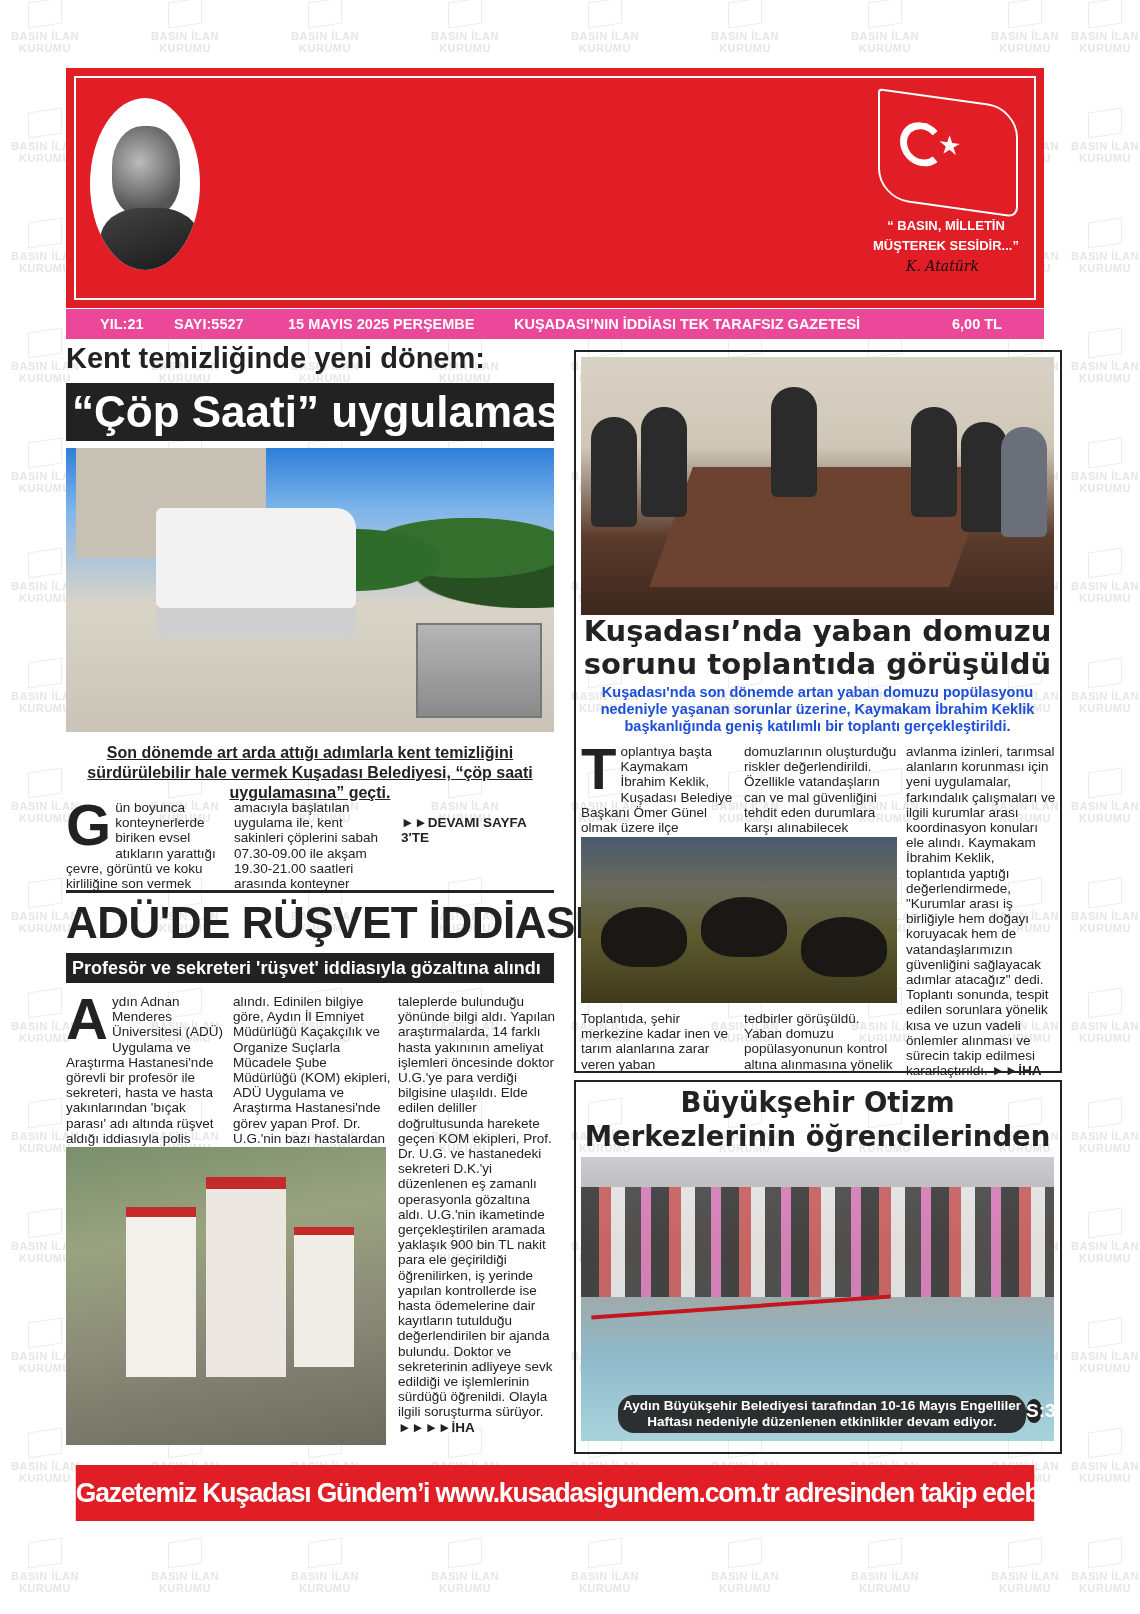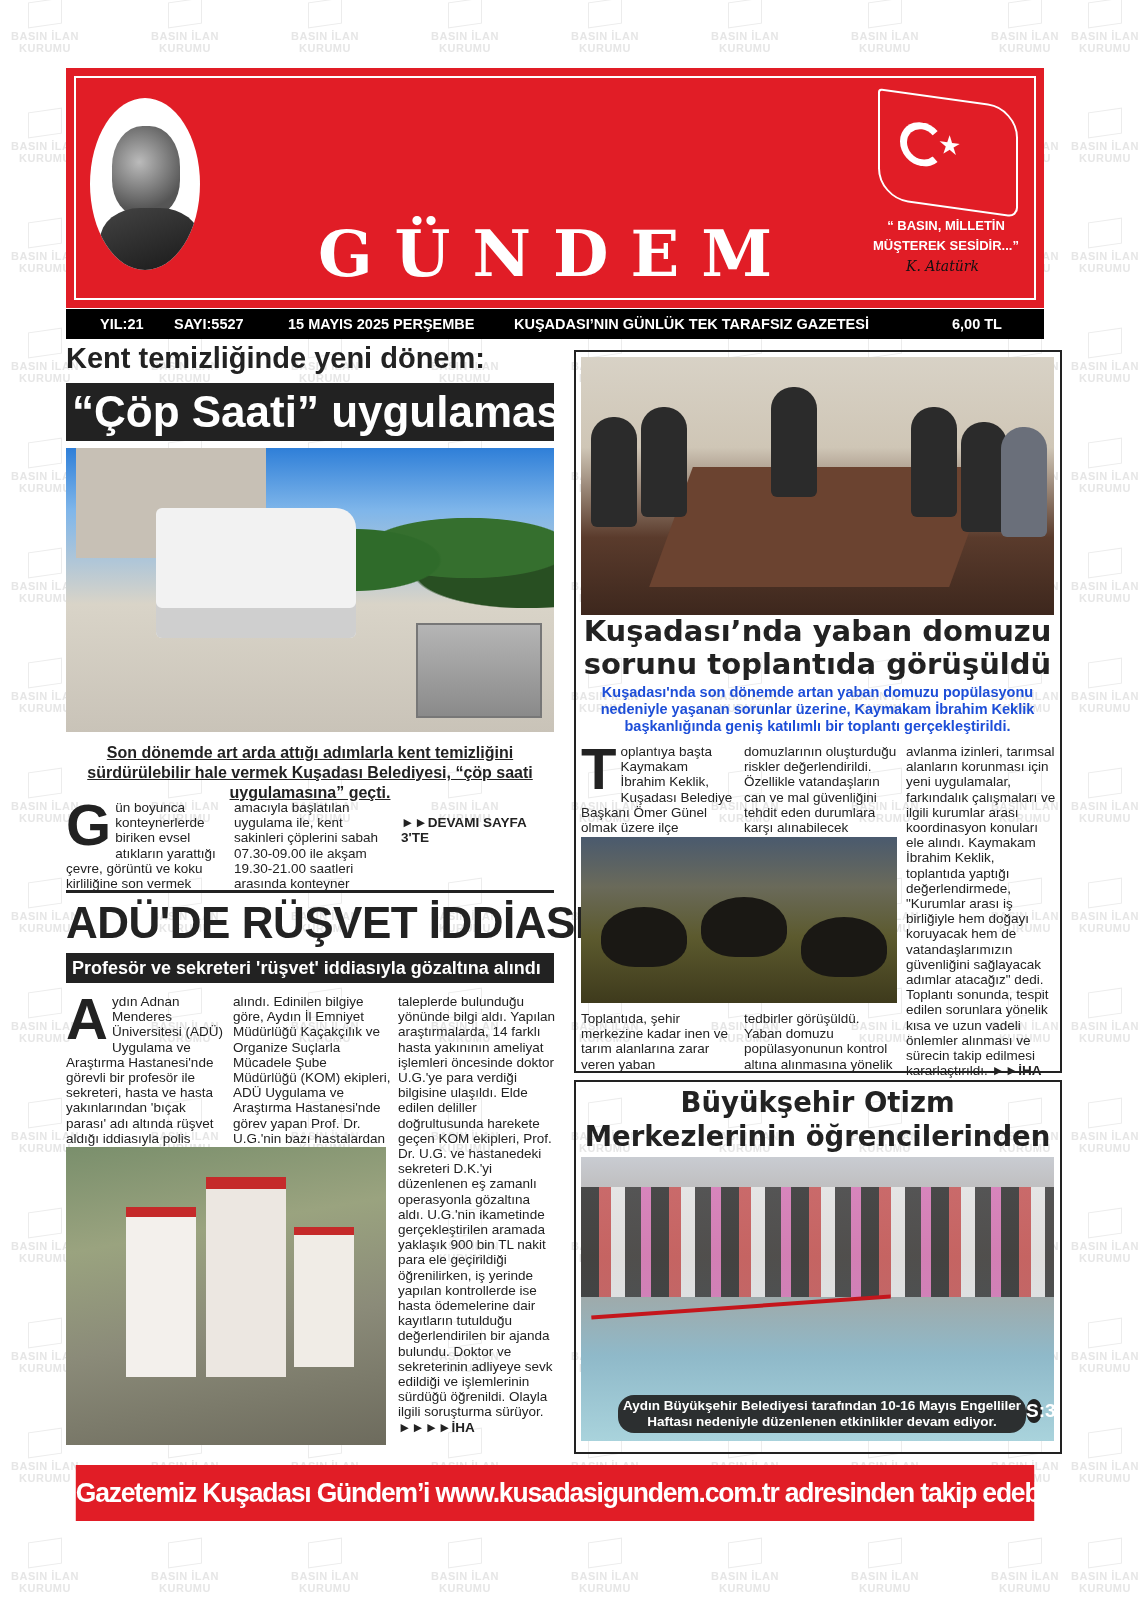--- a/index.html
+++ b/index.html
@@ -18,21 +18,21 @@
   .portrait .suit { position: absolute; left: 10px; top: 110px; width: 100px; height: 80px; border-radius: 40% 40% 0 0; background: linear-gradient(160deg, #444, #111); }
   .title-main { position: absolute; left: 150px; top: 14px; width: 660px; text-align: center; font-family: "DejaVu Serif", serif; font-size: 108px; color: #fff; letter-spacing: -2px; line-height: 120px; }
   .title-sub { position: absolute; left: 230px; top: 148px; width: 520px; text-align: center; font-family: "DejaVu Serif", serif; font-weight: bold; font-size: 64px; color: #fff; letter-spacing: 22px; line-height: 76px; }
   .flag { position: absolute; left: 812px; top: 30px; width: 140px; height: 110px; border: 2px solid #fff; border-radius: 4px 30px 10px 30px; transform: skewY(8deg); }
   .flag .moon { position: absolute; left: 20px; top: 26px; width: 44px; height: 44px; border-radius: 50%; border: 7px solid #fff; border-right-color: transparent; }
   .flag .star { position: absolute; left: 58px; top: 30px; color: #fff; font-size: 26px; }
   .quote { position: absolute; left: 800px; top: 148px; width: 160px; color: #fff; font-size: 13px; font-weight: bold; text-align: center; line-height: 20px; }
   .signature { position: absolute; left: 840px; top: 190px; color: #111; font-family: "DejaVu Serif", serif; font-style: italic; font-size: 14px; }
 
   
-  .infobar { position: absolute; left: 66px; top: 309px; width: 978px; height: 30px; background: #000000; color: #fff; font-weight: bold; font-size: 14.5px; }
+  .infobar { position: absolute; left: 66px; top: 309px; width: 978px; height: 30px; background: #ec4899; color: #fff; font-weight: bold; font-size: 14.5px; }
   .infobar span { position: absolute; top: 7px; white-space: nowrap; }
   .h-kent { position: absolute; left: 66px; top: 342px; font-size: 29px; font-weight: bold; color: #222; white-space: nowrap; }
   .h-cop { position: absolute; left: 66px; top: 383px; width: 488px; height: 58px; background: #222; color: #fff; font-size: 44px; font-weight: bold; line-height: 58px; padding-left: 6px; white-space: nowrap; overflow: hidden; }
   .photo { position: absolute; overflow: hidden; }
   .photo-truck { left: 66px; top: 448px; width: 488px; height: 284px; background: linear-gradient(180deg, #2f7fd8 0%, #7fb6ea 22%, #d9d4c8 55%, #c9c3b8 100%); }
   .photo-truck .bld { position: absolute; left: 10px; top: 0; width: 190px; height: 110px; background: #c7c0b5; }
   .photo-truck .trees { position: absolute; left: 200px; top: 40px; width: 290px; height: 120px; background: radial-gradient(ellipse at 30% 60%, #2f6b2a 0 30%, transparent 31%), radial-gradient(ellipse at 70% 50%, #356f2e 0 35%, transparent 36%), radial-gradient(ellipse at 90% 70%, #284f22 0 30%, transparent 31%); }
   .photo-truck .truck { position: absolute; left: 90px; top: 60px; width: 200px; height: 130px; background: #f2f2f2; border-radius: 6px 20px 6px 6px; box-shadow: inset 0 -30px 0 #cfcfcf; }
   .photo-truck .bin { position: absolute; left: 350px; top: 175px; width: 126px; height: 95px; background: linear-gradient(180deg, #b5b5b5, #8a8a8a); border: 2px solid #777; }
   .subhead-cop { position: absolute; left: 66px; top: 743px; width: 488px; text-align: center; font-size: 16px; font-weight: bold; line-height: 20px; text-decoration: underline; color: #222; }
@@ -748,37 +748,36 @@
       <div>KURUMU</div>
     </div>
   </div>
 
 <div class="masthead">
   <div class="inner-border"></div>
   <div class="portrait">
     <div class="head"></div>
       <div class="suit"></div>
   </div>
-  <div class="title-sub">GÜNDEM</div>
   <div class="flag">
     <div class="moon"></div>
     <div class="star">★</div>
   </div>
   <div class="quote">
     <div>“ BASIN, MİLLETİN</div>
     <div>MÜŞTEREK SESİDİR...”</div>
   </div>
   <div class="signature">K. Atatürk</div>
 </div>
 
 <div class="infobar">
   <span style="left:34px">YIL:21</span>
   <span style="left:108px">SAYI:5527</span>
   <span style="left:222px">15 MAYIS  2025  PERŞEMBE</span>
-  <span style="left:448px">KUŞADASI’NIN GÜNLÜK TEK TARAFSIZ GAZETESİ</span>
+  <span style="left:448px">KUŞADASI’NIN İDDİASI TEK TARAFSIZ GAZETESİ</span>
   <span style="left:886px">6,00 TL</span>
 </div>
 
 <div class="h-kent">Kent temizliğinde yeni dönem:</div>
 <div class="h-cop">“Çöp Saati” uygulaması</div>
 <div class="photo photo-truck">
   <div class="bld"></div>
     <div class="trees"></div>
     <div class="truck"></div>
     <div class="bin"></div>

